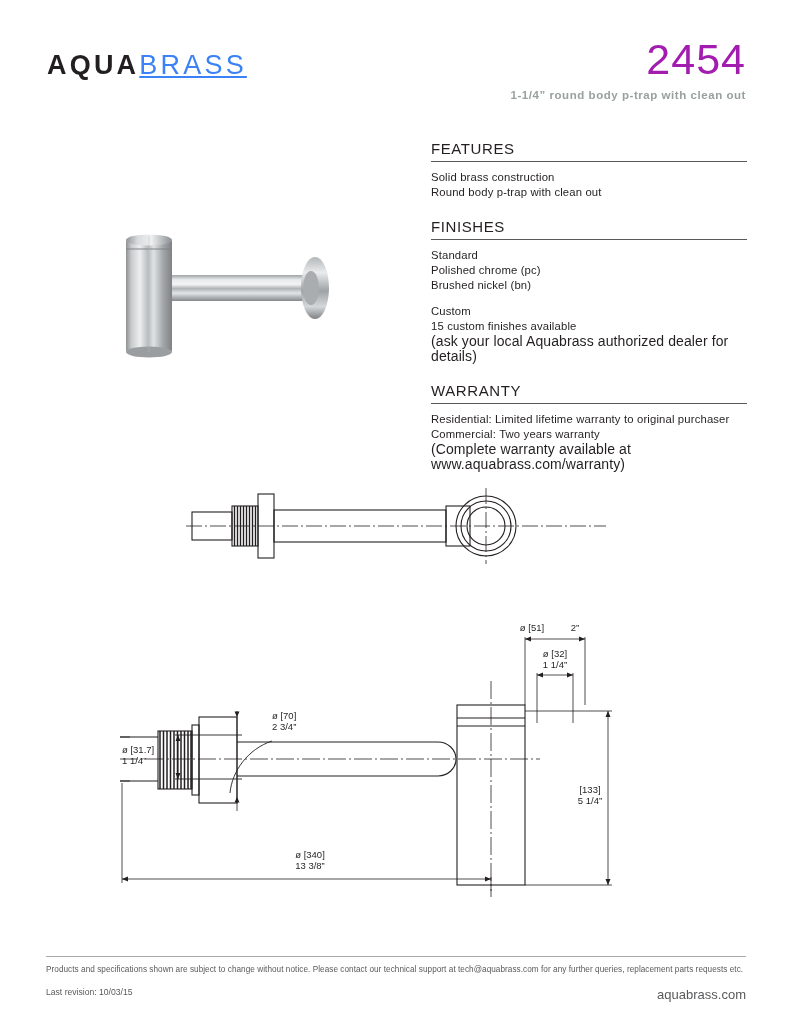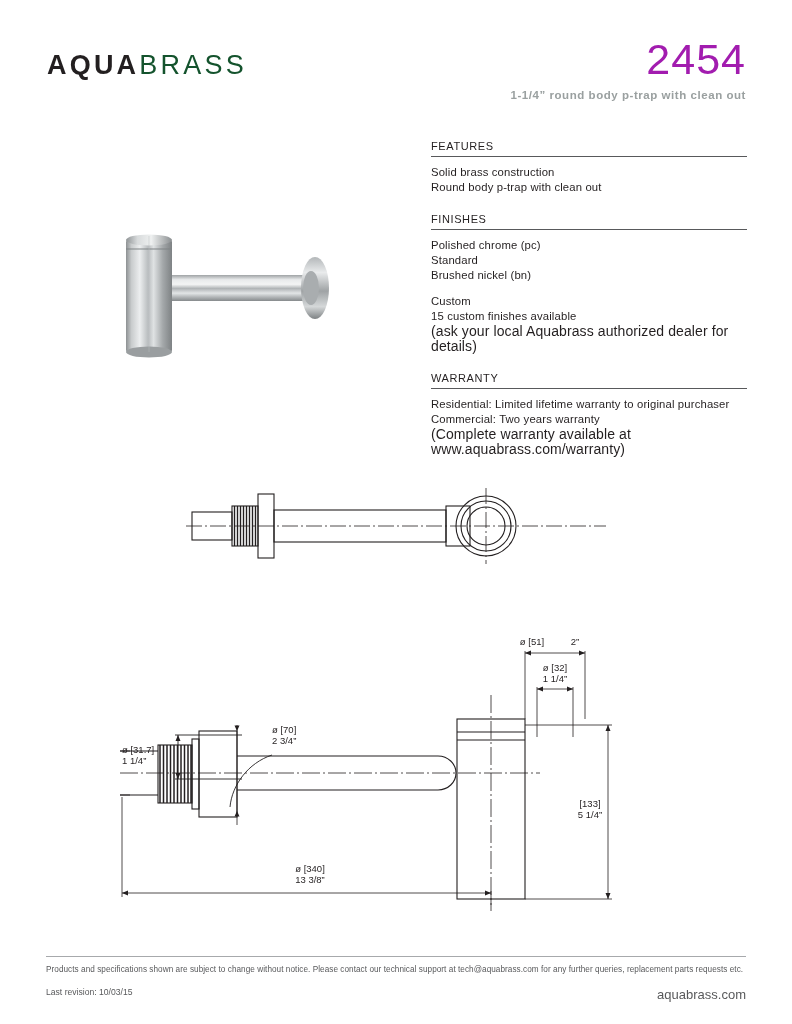--- a/index.html
+++ b/index.html
@@ -30,21 +30,22 @@
     white-space: nowrap;
   }
   .logo .aqua {
     font-weight: 700;
     letter-spacing: 3.2px;
     color: #231f20;
   }
   .logo .brass {
     font-weight: 300;
     letter-spacing: 3.2px;
-    color: #14532d;
+    color: #3b82f6;
+    text-decoration: underline;
   }
 
   .model-no {
     position: absolute;
     right: 46px;
     top: 38px;
     font-size: 43px;
     font-weight: 300;
     letter-spacing: 1px;
     color: #a21caf;
@@ -63,21 +64,21 @@
   }
 
   
   .spec-col {
     position: absolute;
     left: 431px;
     top: 140px;
     width: 316px;
   }
   .sec-head {
-    font-size: 11px;
+    font-size: 15px;
     letter-spacing: 0.6px;
     color: #231f20;
     padding-bottom: 4px;
   }
   .rule {
     height: 1px;
     background: #58595b;
     width: 100%;
   }
   .sec-body {
@@ -107,21 +108,21 @@
   .drawing-top {
     position: absolute;
     left: 186px;
     top: 480px;
     width: 420px;
     height: 100px;
   }
   .drawing-side {
     position: absolute;
     left: 120px;
-    top: 629px;
+    top: 615px;
     width: 520px;
     height: 290px;
   }
   svg text {
     font-family: "Liberation Sans", sans-serif;
     fill: #231f20;
   }
 
   
   .footer-rule {
@@ -179,22 +180,22 @@
         <div>Round body p-trap with clean out</div>
       </div>
     </div>
 
     <div class="sec-spacer"></div>
 
     <div>
       <div class="sec-head">FINISHES</div>
       <div class="rule"></div>
       <div class="sec-body">
+        <div>Standard</div>
         <div>Polished chrome (pc)</div>
-        <div>Standard</div>
         <div>Brushed nickel (bn)</div>
         <div class="gap-block"></div>
         <div>Custom</div>
         <div>15 custom finishes available</div>
         <div class="small">(ask your local Aquabrass authorized dealer for details)</div>
       </div>
     </div>
 
     <div class="sec-spacer"></div>
 

